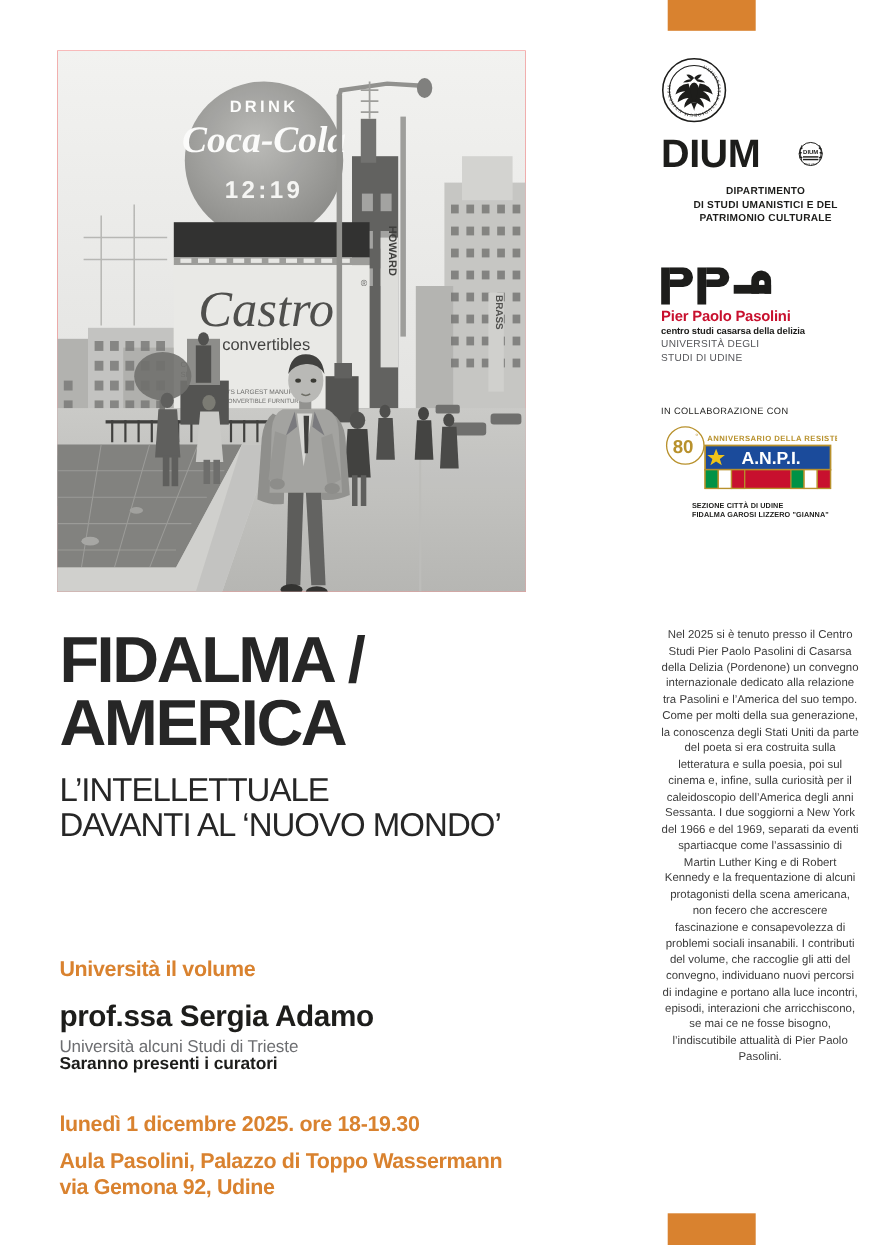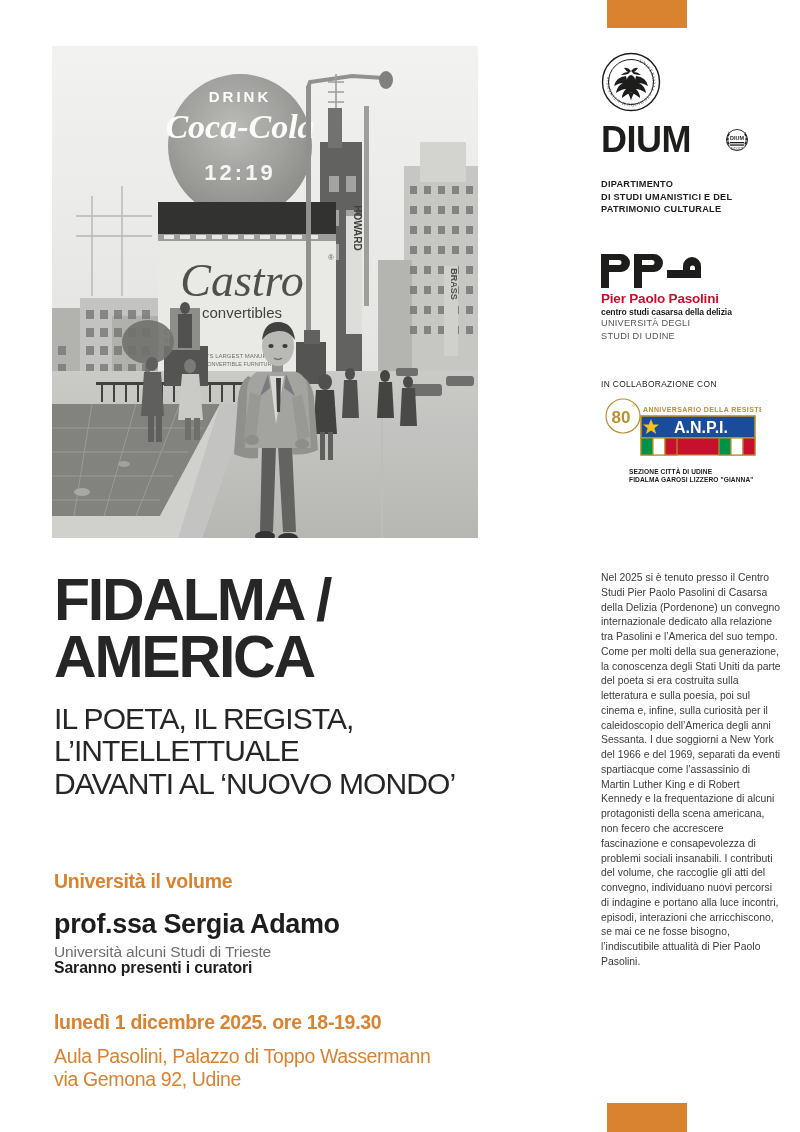--- a/index.html
+++ b/index.html
@@ -60,27 +60,28 @@
   #dium-word {
     font-size: 36px;
     font-weight: bold;
     letter-spacing: -0.5px;
     color: #1d1d1b;
     line-height: 1;
   }
   #dium-badge { width: 28px; height: 28px; margin-left: 12px; }
 
   #dium-sub1 {
-    margin-top: 20px;
+    margin-top: 9px;
     font-size: 9.2px;
     font-weight: bold;
     line-height: 1.38;
     letter-spacing: 0.25px;
     color: #1d1d1b;
     white-space: pre-line;
+    text-align: center;
   }
   #dium-sub2 {
     font-size: 9.2px;
     font-weight: normal;
     line-height: 1.38;
     letter-spacing: 0.25px;
     color: #55565a;
     white-space: pre-line;
   }
 
@@ -128,21 +129,21 @@
 
   
   #synopsis {
     position: absolute;
     left: 601px;
     top: 571px;
     width: 180px;
     font-size: 10.4px;
     line-height: 1.42;
     color: #3b3b3b;
-    text-align: left;
+    text-align: center;
   }
 
   
   #title-block {
     position: absolute;
     left: 54px;
     top: 572px;
     width: 520px;
   }
   .title-line {
@@ -230,21 +231,21 @@
   #event-datetime {
     font-size: 19.5px;
     font-weight: bold;
     letter-spacing: -0.3px;
     line-height: 1.25;
     color: #d9822f;
   }
   #event-venue {
     margin-top: 11px;
     font-size: 19.5px;
-    font-weight: normal;
+    font-weight: bold;
     letter-spacing: -0.35px;
     line-height: 1.14;
     color: #d9822f;
     white-space: pre-line;
   }
 </style>
 </head>
 <body>
 
 <div id="poster">
@@ -626,21 +627,20 @@
   </div>
 
   <div id="synopsis">Nel 2025 si è tenuto presso il Centro Studi Pier Paolo Pasolini di Casarsa della Delizia (Pordenone) un convegno internazionale dedicato alla relazione tra Pasolini e l’America del suo tempo. Come per molti della sua generazione, la conoscenza degli Stati Uniti da parte del poeta si era costruita sulla letteratura e sulla poesia, poi sul cinema e, infine, sulla curiosità per il caleidoscopio dell’America degli anni Sessanta. I due soggiorni a New York del 1966 e del 1969, separati da eventi spartiacque come l’assassinio di Martin Luther King e di Robert Kennedy e la frequentazione di alcuni protagonisti della scena americana, non fecero che accrescere fascinazione e consapevolezza di problemi sociali insanabili. I contributi del volume, che raccoglie gli atti del convegno, individuano nuovi percorsi di indagine e portano alla luce incontri, episodi, interazioni che arricchiscono, se mai ce ne fosse bisogno, l’indiscutibile attualità di Pier Paolo Pasolini.</div>
 
   <div id="title-block">
     <div class="title-line">FIDALMA /</div>
     <div class="title-line">AMERICA</div>
   </div>
 
   <div id="subtitle-block">
-    <div class="subtitle-line">IL POETA, IL REGISTA,</div>
     <div class="subtitle-line">L’INTELLETTUALE</div>
     <div class="subtitle-line">DAVANTI AL ‘NUOVO MONDO’</div>
   </div>
 
 
   <div id="speaker-block">
     <div id="speaker-intro">Università il volume</div>
     <div id="speaker-name">prof.ssa Sergia Adamo</div>
     <div id="speaker-affil">Università alcuni Studi di Trieste</div>
   </div>

